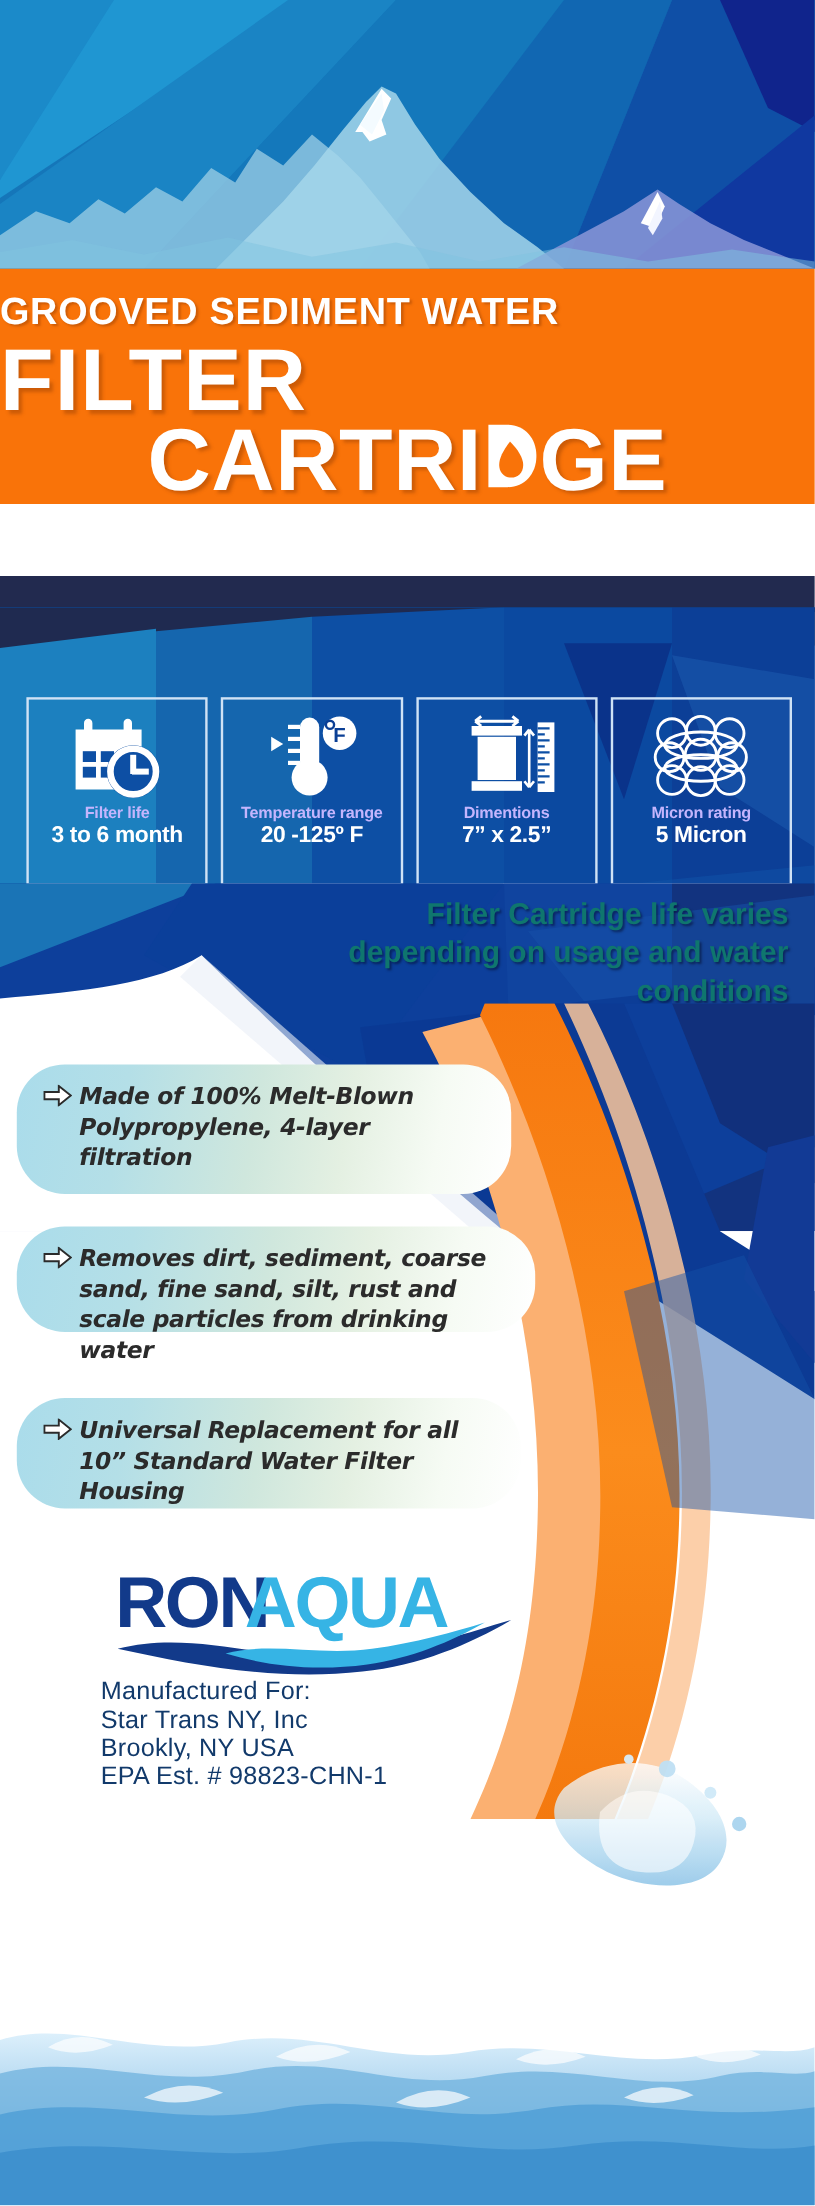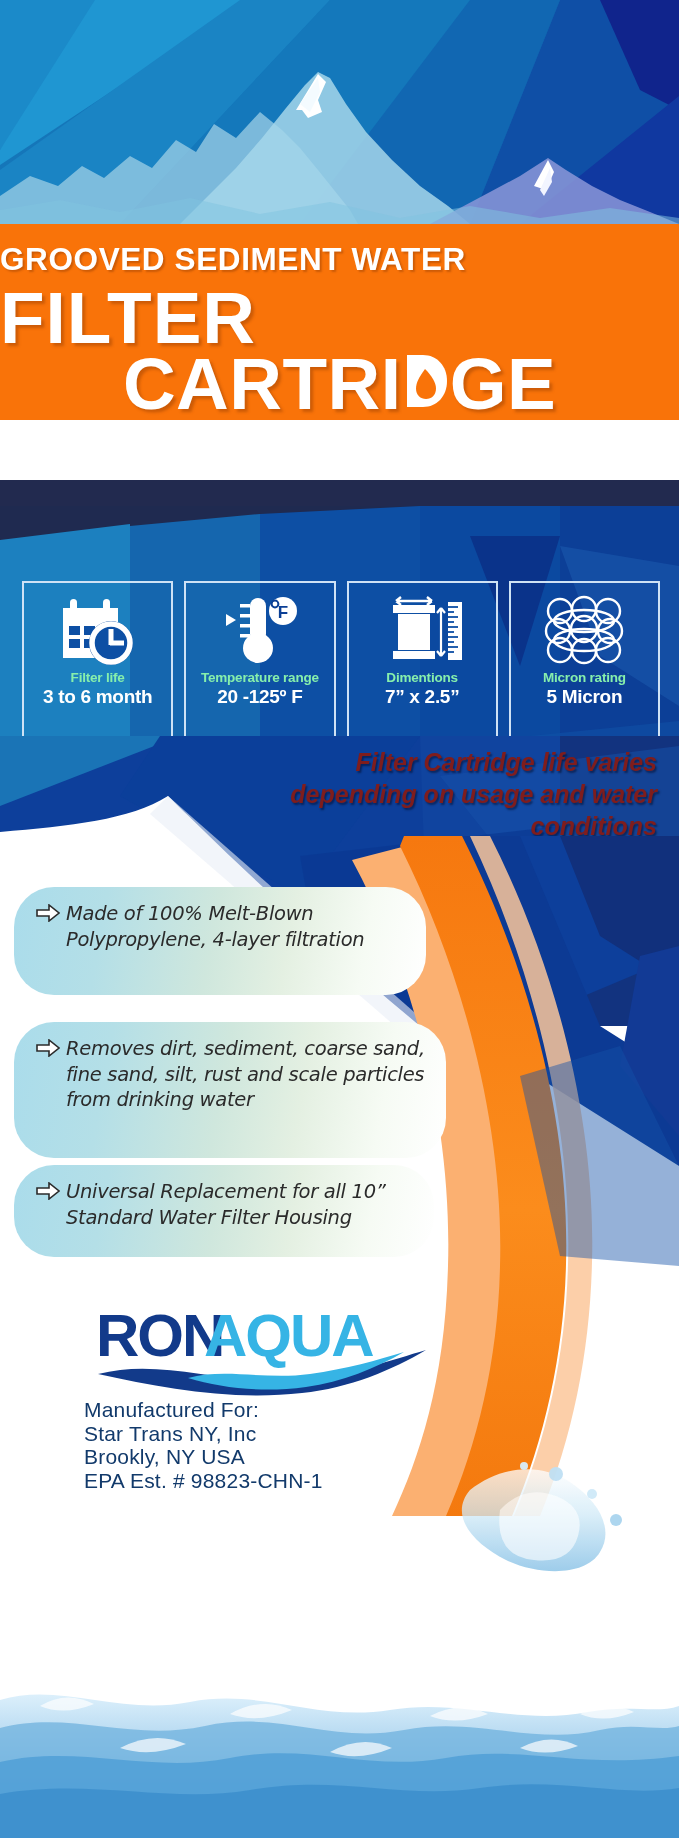--- a/index.html
+++ b/index.html
@@ -90,63 +90,62 @@
   }
   .dbox {
     flex: 1 1 0;
     border: 2px solid #cfe2f5;
     display: flex; flex-direction: column; align-items: center;
     padding: 8px 2px 6px 2px;
     position: relative;
   }
   .dbox .ico { height: 80px; display: flex; align-items: center; justify-content: center; }
   .dbox .l1 {
-    color: #86efac; font-size: 13.5px; font-weight: bold;
+    color: #c4b5fd; font-size: 13.5px; font-weight: bold;
     text-align: center; line-height: 1.05; letter-spacing: -0.2px;
   }
   .dbox .l2 {
     color: #ffffff; font-size: 19px; font-weight: bold;
     text-align: center; line-height: 1.1; margin-top: 2px;
     letter-spacing: -0.3px; white-space: nowrap;
   }
 
   
   #midwrap {
     position: absolute; left: 0; top: 736px; width: 679px; height: 290px;
     overflow: hidden;
   }
   #midwrap svg.bgshape { position: absolute; left: 0; top: 0; }
   #tagline {
     position: absolute; right: 22px; top: 10px; width: 430px;
-    color: #7f1d1d; font-weight: bold; font-size: 25px; line-height: 1.28;
+    color: #0f766e; font-weight: bold; font-size: 25px; line-height: 1.28;
     text-align: right;
     text-shadow: 1.5px 1.5px 2px rgba(0,0,20,.45);
-    font-style: italic;
   }
 
   
   .pill {
     position: absolute;
     left: 14px;
     border-radius: 40px;
     background: linear-gradient(100deg,#aadceb 0%,#b4dfe7 22%,#cfe7dd 48%,#e4f0e2 66%,#f6fbf4 84%,#ffffff 100%);
     display: flex; align-items: flex-start;
     padding: 14px 18px 14px 22px;
   }
   .pill .arrow {
     flex: 0 0 auto; width: 30px; padding-top: 3px;
   }
   .pill .ptext {
     font-family: "DejaVu Sans", sans-serif;
-    font-style: italic; font-weight: normal;
+    font-style: italic; font-weight: bold;
     color: #2b2b2b; font-size: 19.5px; line-height: 1.32;
     letter-spacing: -0.3px;
   }
   #pill-1 { top: 887px;  width: 412px; height: 108px; }
-  #pill-2 { top: 1022px; width: 432px; height: 136px; }
+  #pill-2 { top: 1022px; width: 432px; height: 88px; }
   #pill-3 { top: 1165px; width: 420px; height: 92px; }
 
   
   #swoosh { position: absolute; left: 0; top: 836px; width: 679px; height: 680px; overflow: hidden; pointer-events: none; }
 
   
   #logo {
     position: absolute; left: 96px; top: 1298px; width: 340px; height: 100px;
   }
   #footer-text {

